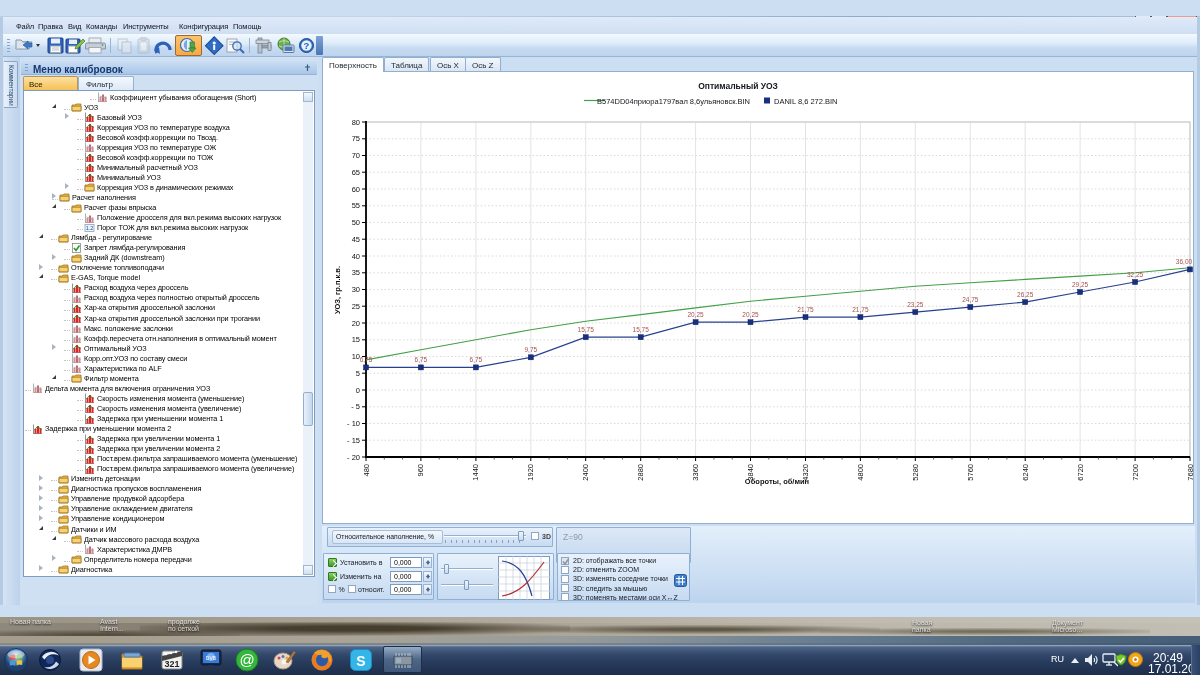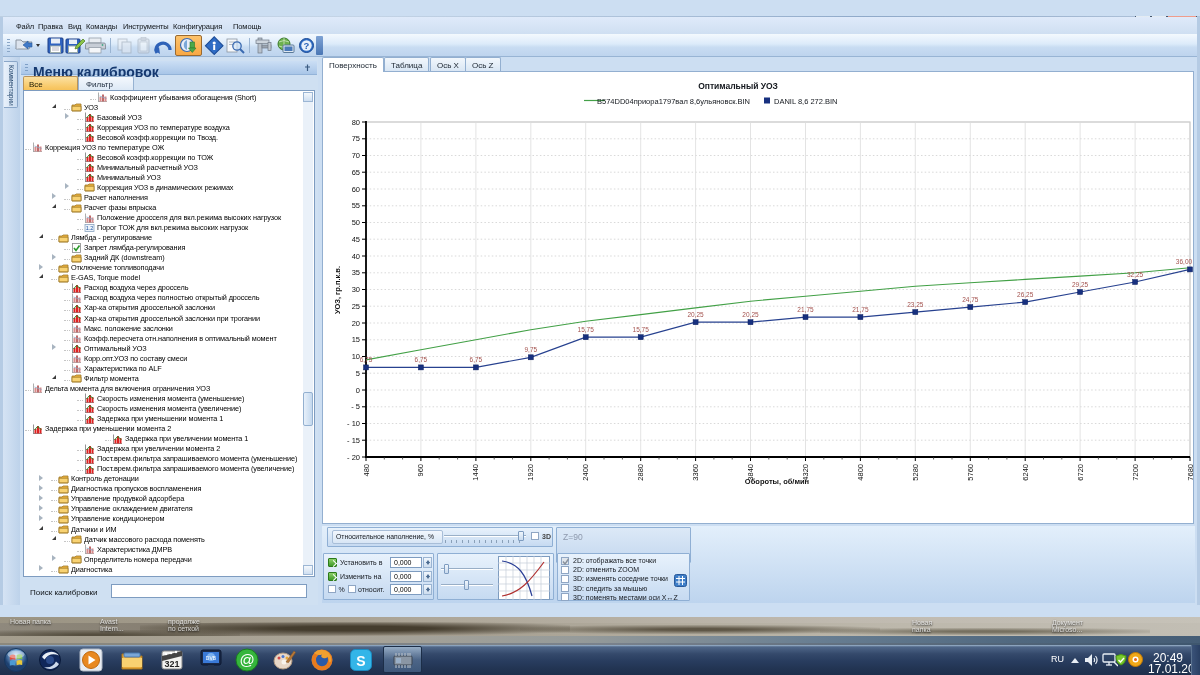--- a/index.html
+++ b/index.html
@@ -18,21 +18,21 @@
 #menubar span{position:absolute;top:4.5px}
 #toolbar{left:3px;top:34px;width:1194px;height:23px;background:linear-gradient(180deg,#f4f9fe 0%,#dcebfa 45%,#c8dcf2 60%,#bed4ee 100%);border-bottom:1px solid #98b4d4}
 
 #framel{left:0;top:17px;width:3px;height:588px;background:#b5cbe4}
 #framer{left:1197px;top:17px;width:3px;height:588px;background:#b5cbe4}
 #sidestrip{left:3px;top:57px;width:17px;height:548px;background:linear-gradient(90deg,#d5e3f4,#bdd2ea)}
 #commtab{left:4px;top:61px;width:14px;height:47px;background:linear-gradient(90deg,#e9f1fb,#cadcf0);border:1px solid #8aa6c8;border-left:none;border-radius:0 2px 2px 0}
 #commtab span{position:absolute;left:11px;top:3px;font-size:6.8px;letter-spacing:-0.2px;color:#26486e;transform:rotate(90deg);transform-origin:0 0;white-space:nowrap}
 #lpanel{left:20px;top:57px;width:298px;height:548px;background:#cfe0f2}
 #lheader{left:1px;top:4px;width:296px;height:14px;background:linear-gradient(180deg,#cbdef4,#a9c6e8);border-bottom:1px solid #93b3d8}
-#lheader b{position:absolute;left:12px;top:2.5px;font-size:14px;color:#15386f}
+#lheader b{position:absolute;left:12px;top:2.5px;font-size:10px;color:#15386f}
 #lheader .grip{position:absolute;left:4px;top:3px;width:3px;height:9px;background:repeating-linear-gradient(180deg,#7e9fc6 0 1px,transparent 1px 3px)}
 #pin{position:absolute;right:6px;top:3px;width:7px;height:8px}
 .tab-act{left:3px;top:19px;width:55px;height:15px;background:linear-gradient(180deg,#fce1a2,#f8c968 70%,#f5bf55);border:1px solid #b9935a;border-bottom:none;border-radius:2px 2px 0 0;font-size:8px;color:#232008;padding:3px 0 0 5px}
 .tab-in{left:58px;top:19px;width:56px;height:14px;background:linear-gradient(180deg,#f4f8fd,#dde9f6);border:1px solid #96b2d2;border-bottom:none;border-radius:2px 2px 0 0;font-size:8px;color:#1c2a3c;padding:3px 0 0 7px}
 #treebox{left:3px;top:33px;width:292px;height:487px;background:#fff;border:1px solid #7e9cc0}
 #treescroll{position:absolute;right:1px;top:1px;width:10px;height:483px;background:#eaf1f9}
 .sarr{position:absolute;left:0;width:10px;height:10px;background:linear-gradient(180deg,#f4f8fc,#cfdff1);border:1px solid #9cb6d4}
 .sthumb{position:absolute;left:0;top:300px;width:10px;height:34px;background:linear-gradient(90deg,#e7f0fa,#c3d8ee);border:1px solid #93b0d0;border-radius:2px}
 #tree{position:absolute;left:1px;top:0px;width:280px;height:483px;overflow:hidden}
 .tr{position:relative;height:10.05px;white-space:nowrap;font-size:7.3px;color:#000;letter-spacing:-0.1px}
@@ -127,21 +127,21 @@
         <span class="wglyph" style="font-size:9px;top:0">x</span>
       </div>
 </div>
 
 <div class="abs" id="menubar">
  <span style="left:13px">Файл</span>
       <span style="left:35px">Правка</span>
       <span style="left:65px">Вид</span>
       <span style="left:83px">Команды</span>
       <span style="left:120px">Инструменты</span>
-      <span style="left:170px">Конфигурация</span>
+      <span style="left:176px">Конфигурация</span>
       <span style="left:230px">Помощь</span>
 </div>
 
 <div class="abs" id="toolbar">
       <style>
 .tbtn{position:absolute;top:2px;width:24px;height:19px}
 .tsep{position:absolute;top:4px;width:1px;height:15px;background:#9ab4d2}
 </style>
 <div style="position:absolute;left:4px;top:5px;width:3px;height:13px;background:repeating-linear-gradient(180deg,#8aa6c6 0 1px,transparent 1px 3px)"></div>
 <svg class="tbtn" style="left:10px" width="24" height="19">
@@ -250,36 +250,36 @@
             </svg><span class="tt">УОЗ</span></div>
 <div class="tr" style="padding-left:52px"><span class="ac" style="left:40px"></span><span class="conn"></span><svg class="ti" width="11" height="10">
               <use href="#i-chart"></use>
             </svg><span class="tt">Базовый УОЗ</span></div>
 <div class="tr" style="padding-left:52px"><span class="conn"></span><svg class="ti" width="11" height="10">
               <use href="#i-chart"></use>
             </svg><span class="tt">Коррекция УОЗ по температуре воздуха</span></div>
 <div class="tr" style="padding-left:52px"><span class="conn"></span><svg class="ti" width="11" height="10">
               <use href="#i-chart"></use>
             </svg><span class="tt">Весовой коэфф.коррекции по Твозд.</span></div>
-<div class="tr" style=""><span class="conn"></span><svg class="ti" width="11" height="10">
+<div class="tr" style="padding-left:52px"><span class="conn"></span><svg class="ti" width="11" height="10">
               <use href="#i-chartg"></use>
             </svg><span class="tt">Коррекция УОЗ по температуре ОЖ</span></div>
 <div class="tr" style="padding-left:52px"><span class="conn"></span><svg class="ti" width="11" height="10">
               <use href="#i-chart"></use>
             </svg><span class="tt">Весовой коэфф.коррекции по ТОЖ</span></div>
 <div class="tr" style="padding-left:52px"><span class="conn"></span><svg class="ti" width="11" height="10">
               <use href="#i-chart"></use>
             </svg><span class="tt">Минимальный расчетный УОЗ</span></div>
 <div class="tr" style="padding-left:52px"><span class="conn"></span><svg class="ti" width="11" height="10">
               <use href="#i-chart"></use>
             </svg><span class="tt">Минимальный УОЗ</span></div>
 <div class="tr" style="padding-left:52px"><span class="ac" style="left:40px"></span><span class="conn"></span><svg class="ti" width="11" height="10">
               <use href="#i-folder"></use>
             </svg><span class="tt">Коррекция УОЗ в динамических режимах</span></div>
-<div class="tr" style="padding-left:39px"><span class="ac" style="left:27px"></span><span class="conn"></span><svg class="ti" width="11" height="10">
+<div class="tr" style="padding-left:27px"><span class="ac" style="left:27px"></span><span class="conn"></span><svg class="ti" width="11" height="10">
               <use href="#i-folder"></use>
             </svg><span class="tt">Расчет наполнения</span></div>
 <div class="tr" style="padding-left:39px"><span class="ae" style="left:27px"></span><span class="conn"></span><svg class="ti" width="11" height="10">
               <use href="#i-folder"></use>
             </svg><span class="tt">Расчет фазы впрыска</span></div>
 <div class="tr" style="padding-left:52px"><span class="conn"></span><svg class="ti" width="11" height="10">
               <use href="#i-chartg"></use>
             </svg><span class="tt">Положение дросселя для вкл.режима высоких нагрузок</span></div>
 <div class="tr" style="padding-left:52px"><span class="conn"></span><svg class="ti" width="11" height="10">
               <use href="#i-num"></use>
@@ -337,73 +337,69 @@
             </svg><span class="tt">Скорость изменения момента (уменьшение)</span></div>
 <div class="tr" style="padding-left:52px"><span class="conn"></span><svg class="ti" width="11" height="10">
               <use href="#i-chart"></use>
             </svg><span class="tt">Скорость изменения момента (увеличение)</span></div>
 <div class="tr" style="padding-left:52px"><span class="conn"></span><svg class="ti" width="11" height="10">
               <use href="#i-chart"></use>
             </svg><span class="tt">Задержка при уменьшении момента 1</span></div>
 <div class="tr" style=""><span class="conn"></span><svg class="ti" width="11" height="10">
               <use href="#i-chart"></use>
             </svg><span class="tt">Задержка при уменьшении момента 2</span></div>
-<div class="tr" style="padding-left:80px"><span class="conn"></span><svg class="ti" width="11" height="10">
+<div class="tr" style="padding-left:52px"><span class="conn"></span><svg class="ti" width="11" height="10">
               <use href="#i-chart"></use>
             </svg><span class="tt">Задержка при увеличении момента 1</span></div>
 <div class="tr" style="padding-left:52px"><span class="conn"></span><svg class="ti" width="11" height="10">
               <use href="#i-chart"></use>
             </svg><span class="tt">Задержка при увеличении момента 2</span></div>
 <div class="tr" style="padding-left:52px"><span class="conn"></span><svg class="ti" width="11" height="10">
               <use href="#i-chart"></use>
             </svg><span class="tt">Пост.врем.фильтра запрашиваемого момента (уменьшение)</span></div>
 <div class="tr" style="padding-left:52px"><span class="conn"></span><svg class="ti" width="11" height="10">
               <use href="#i-chart"></use>
             </svg><span class="tt">Пост.врем.фильтра запрашиваемого момента (увеличение)</span></div>
 <div class="tr" style="padding-left:26px"><span class="ac" style="left:14px"></span><span class="conn"></span><svg class="ti" width="11" height="10">
               <use href="#i-folder"></use>
-            </svg><span class="tt">Контроль детонации</span></div>
+            </svg><span class="tt">Изменить детонации</span></div>
 <div class="tr" style="padding-left:26px"><span class="ac" style="left:14px"></span><span class="conn"></span><svg class="ti" width="11" height="10">
               <use href="#i-folder"></use>
             </svg><span class="tt">Диагностика пропусков воспламенения</span></div>
 <div class="tr" style="padding-left:26px"><span class="ac" style="left:14px"></span><span class="conn"></span><svg class="ti" width="11" height="10">
               <use href="#i-folder"></use>
             </svg><span class="tt">Управление продувкой адсорбера</span></div>
 <div class="tr" style="padding-left:26px"><span class="ac" style="left:14px"></span><span class="conn"></span><svg class="ti" width="11" height="10">
               <use href="#i-folder"></use>
             </svg><span class="tt">Управление охлаждением двигателя</span></div>
 <div class="tr" style="padding-left:26px"><span class="ac" style="left:14px"></span><span class="conn"></span><svg class="ti" width="11" height="10">
               <use href="#i-folder"></use>
             </svg><span class="tt">Управление кондиционером</span></div>
 <div class="tr" style="padding-left:26px"><span class="ae" style="left:14px"></span><span class="conn"></span><svg class="ti" width="11" height="10">
               <use href="#i-folder"></use>
             </svg><span class="tt">Датчики и ИМ</span></div>
 <div class="tr" style="padding-left:39px"><span class="ae" style="left:27px"></span><span class="conn"></span><svg class="ti" width="11" height="10">
               <use href="#i-folder"></use>
-            </svg><span class="tt">Датчик массового расхода поменять</span></div>
+            </svg><span class="tt">Датчик массового расхода воздуха</span></div>
 <div class="tr" style="padding-left:52px"><span class="conn"></span><svg class="ti" width="11" height="10">
               <use href="#i-chartg"></use>
             </svg><span class="tt">Характеристика ДМРВ</span></div>
 <div class="tr" style="padding-left:39px"><span class="ac" style="left:27px"></span><span class="conn"></span><svg class="ti" width="11" height="10">
               <use href="#i-folder"></use>
             </svg><span class="tt">Определитель номера передачи</span></div>
 <div class="tr" style="padding-left:26px"><span class="ac" style="left:14px"></span><span class="conn"></span><svg class="ti" width="11" height="10">
               <use href="#i-folder"></use>
             </svg><span class="tt">Диагностика</span></div>
         </div>
    <div id="treescroll">
           <div class="sarr" style="top:0">&nbsp;</div>
           <div class="sarr" style="bottom:0"></div>
           <div class="sthumb"></div>
         </div>
  </div>
- <div class="abs" id="searchrow">
-        <label>Поиск калибровки</label>
-        <input style="">
-      </div>
 </div>
 
 <div class="abs" id="rpanel">
  <div class="rtab" id="rtab0">Поверхность</div>
  <div class="rtab" style="left:62px">Таблица</div>
  <div class="rtab" style="left:108px">Ось X</div>
  <div class="rtab" style="left:143px">Ось Z</div>
  <div class="abs" id="chartpanel">
         <svg width="873" height="453" viewBox="0 0 873 453" style="position:absolute;left:0;top:0;font-family:'Liberation Sans',sans-serif">
 <text x="415" y="17" font-size="8.5" font-weight="bold" fill="#14181e" text-anchor="middle">Оптимальный УОЗ</text>

